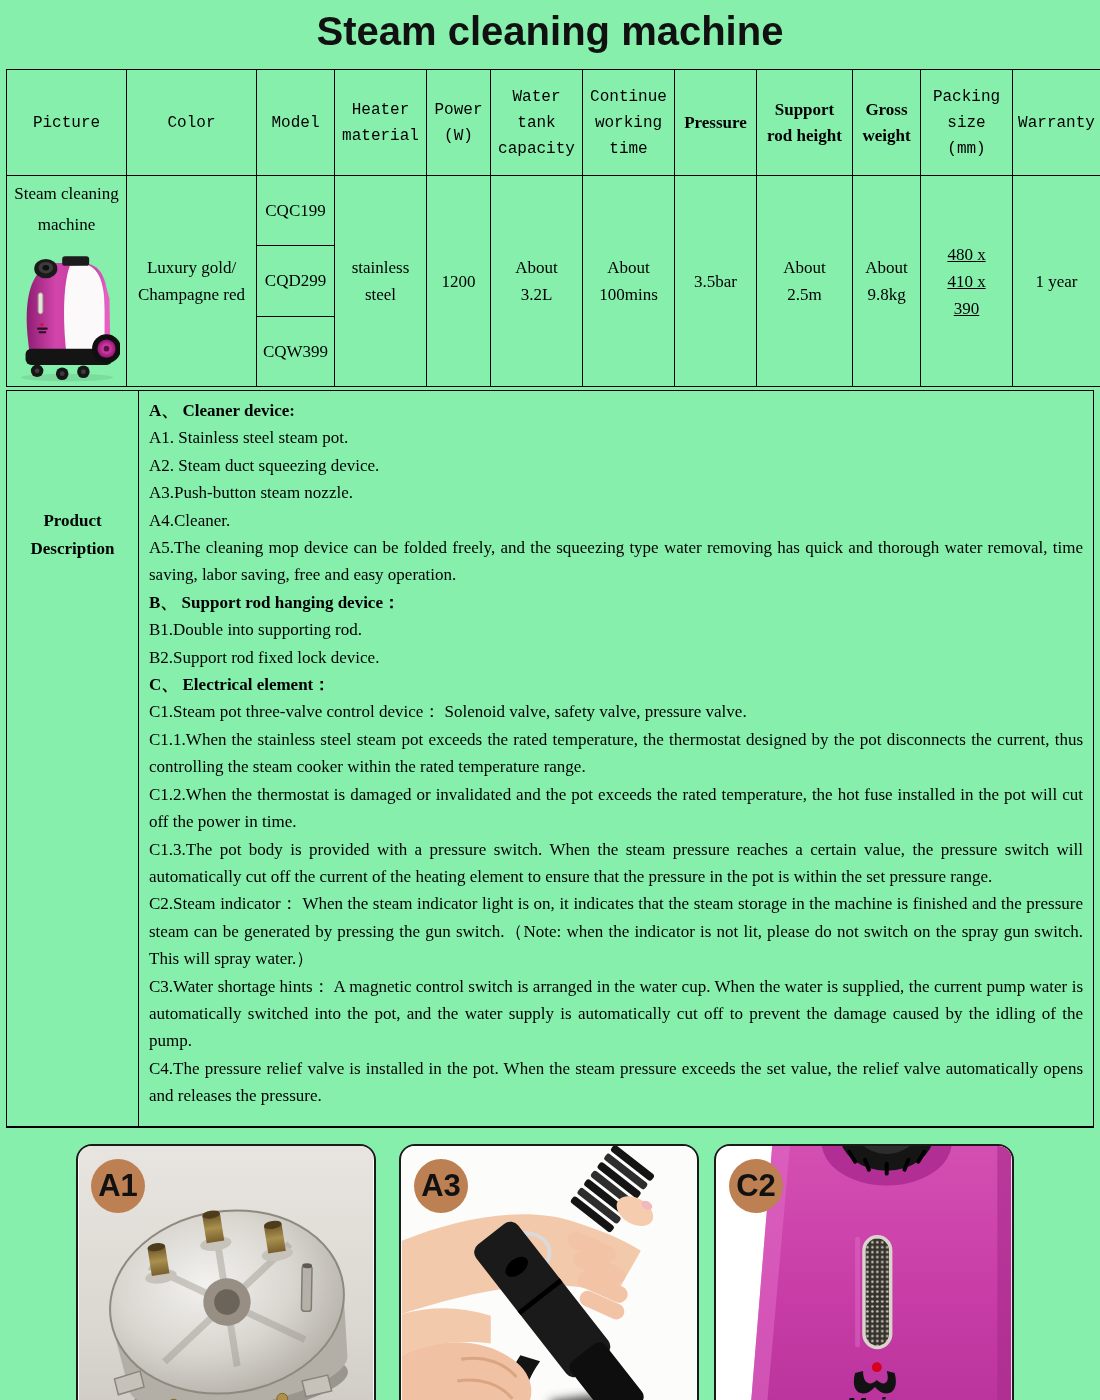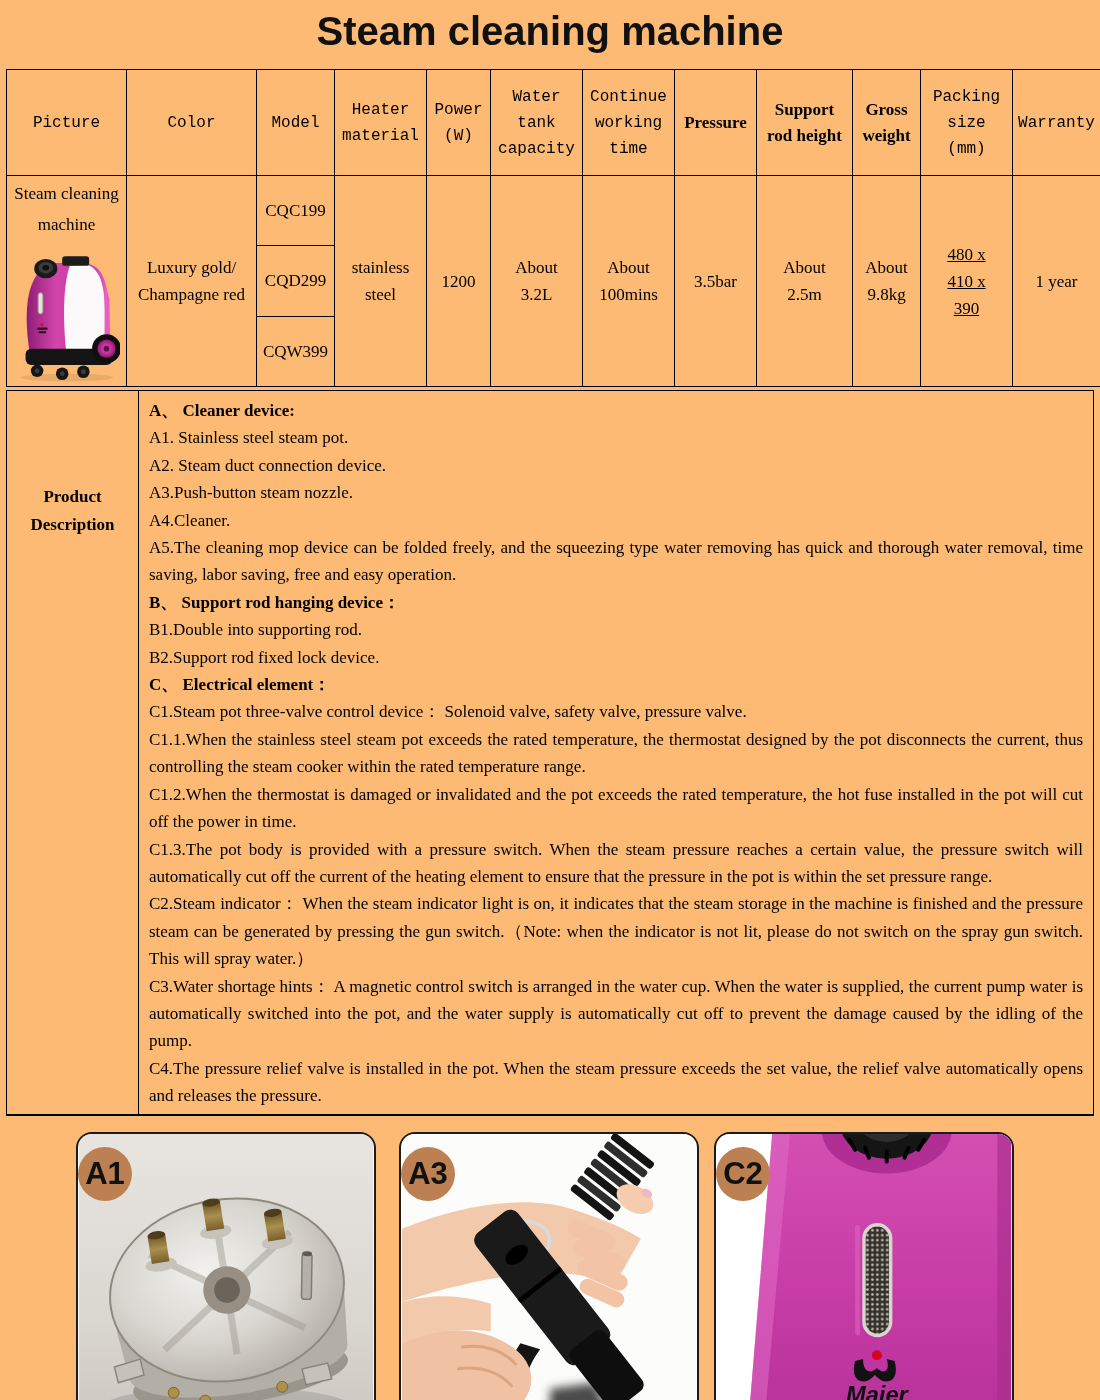--- a/index.html
+++ b/index.html
@@ -1,21 +1,21 @@
 <!DOCTYPE html>
 <html><head>
 <meta charset="utf-8">
 <style>
   * { box-sizing: border-box; }
   html, body { margin: 0; padding: 0; background: #ffffff; }
   .page {
     position: relative;
     width: 1100px;
     height: 1400px;
-    background: #fdba74;
+    background: #86efac;
     font-family: "Liberation Serif", serif;
     color: #000;
     overflow: hidden;
   }
   
   .title {
     margin: 6px 0 0 0;
     text-align: center;
     font-family: "Liberation Sans", sans-serif;
     font-weight: 700;
@@ -74,24 +74,24 @@
     width: 1088px;
   }
   table.desc td { border: 1px solid #000; vertical-align: top; }
   table.desc { border-bottom: 2px solid #000; }
   td.desc-label {
     width: 132px;
     text-align: center;
     font-weight: bold;
     font-size: 17px;
     line-height: 28px;
-    padding-top: 92px;
+    padding-top: 116px;
   }
   td.desc-body {
-    padding: 6px 10px 4px 10px;
+    padding: 6px 10px 16px 10px;
     font-size: 17px;
   }
   .desc-body p {
     margin: 0;
     line-height: 27.4px;
     text-align: justify;
   }
   .desc-body p[data-bold="true"] { font-weight: bold; }
   
   .photos {
@@ -108,21 +108,21 @@
     border-radius: 16px;
     overflow: hidden;
     background: #fff;
   }
   .photo-card svg { display: block; width: 100%; height: 100%; }
   .photo-a1 { left: 76px; }
   .photo-a3 { left: 399px; }
   .photo-c2 { left: 714px; }
   .badge {
     position: absolute;
-    left: 0;
+    left: 13px;
     top: 13px;
     width: 54px;
     height: 54px;
     border-radius: 50%;
     background: #bd8052;
     color: #111;
     font-family: "Liberation Sans", sans-serif;
     font-weight: 700;
     font-size: 31px;
     line-height: 54px;
@@ -282,21 +282,21 @@
   <table class="desc">
     <tbody>
         <tr>
       <td class="desc-label">
         <div>Product</div>
         <div>Description</div>
       </td>
       <td class="desc-body">
         <p data-bold="true">A、 Cleaner device:</p>
         <p data-bold="false">A1. Stainless steel steam pot.</p>
-        <p data-bold="false">A2. Steam duct connection device.</p>
+        <p data-bold="false">A2. Steam duct squeezing device.</p>
         <p data-bold="false">A3.Push-button steam nozzle.</p>
         <p data-bold="false">A4.Cleaner.</p>
         <p data-bold="false">A5.The cleaning mop device can be folded freely, and the squeezing type water removing has quick and thorough water removal, time saving, labor saving, free and easy operation.</p>
         <p data-bold="true">B、 Support rod hanging device：</p>
         <p data-bold="false">B1.Double into supporting rod.</p>
         <p data-bold="false">B2.Support rod fixed lock device.</p>
         <p data-bold="true">C、 Electrical element：</p>
         <p data-bold="false">C1.Steam pot three-valve control device： Solenoid valve, safety valve, pressure valve.</p>
         <p data-bold="false">C1.1.When the stainless steel steam pot exceeds the rated temperature, the thermostat designed by the pot disconnects the current, thus controlling the steam cooker within the rated temperature range.</p>
         <p data-bold="false">C1.2.When the thermostat is damaged or invalidated and the pot exceeds the rated temperature, the hot fuse installed in the pot will cut off the power in time.</p>

